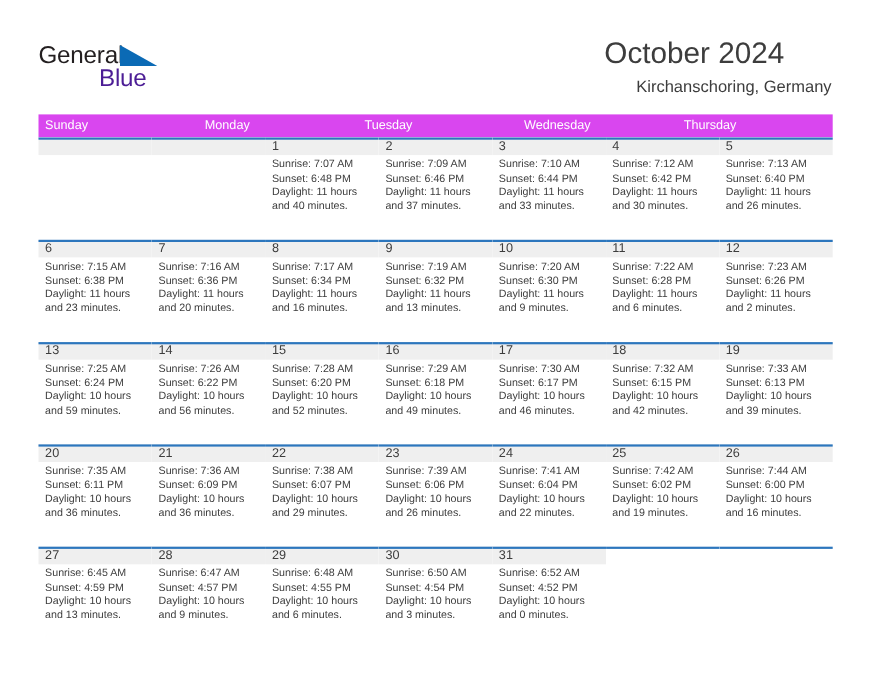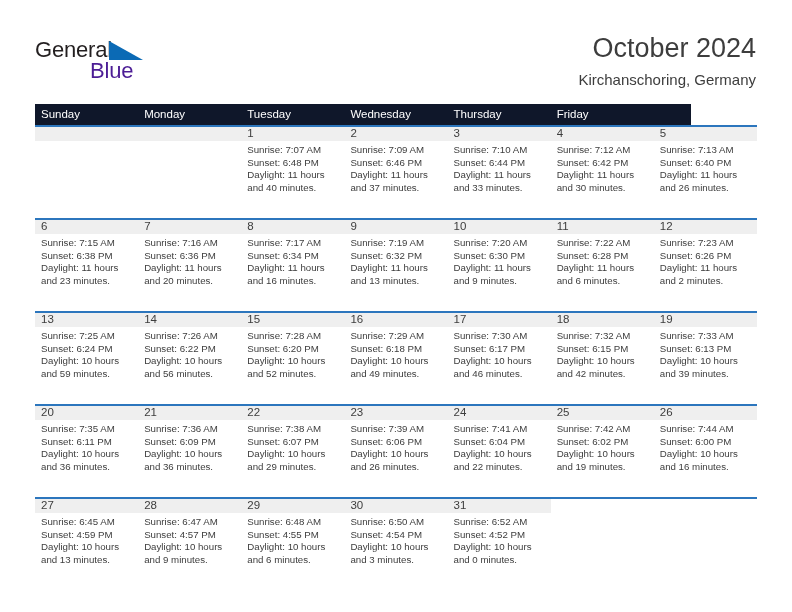--- a/index.html
+++ b/index.html
@@ -51,21 +51,20 @@
     top: 21px;
     font-size: 22px;
     letter-spacing: -0.2px;
     color: #4c1d95;
     line-height: 24px;
   }
   .title-block {
     position: absolute;
     right: 36px;
     top: 32px;
-    text-align: right;
   }
   .cal-title {
     font-size: 27px;
     color: #3d3d3d;
     line-height: 33px;
     font-weight: normal;
   }
   .cal-subtitle {
     font-size: 15px;
     color: #3d3d3d;
@@ -76,23 +75,24 @@
 
   
   .grid {
     position: absolute;
     left: 35px;
     top: 104px;
     width: 722px;
   }
   .dow-row {
     display: flex;
-    width: 656px;
+    width: 722px;
     height: 21px;
-    background: #0f172a;
+    background: #d946ef;
+    gap: 42px;
   }
   .dow {
     flex: 0 0 103.14px;
     width: 103.14px;
     color: #ffffff;
     font-size: 11.5px;
     line-height: 21px;
     padding-left: 6px;
     white-space: nowrap;
     overflow: hidden;

